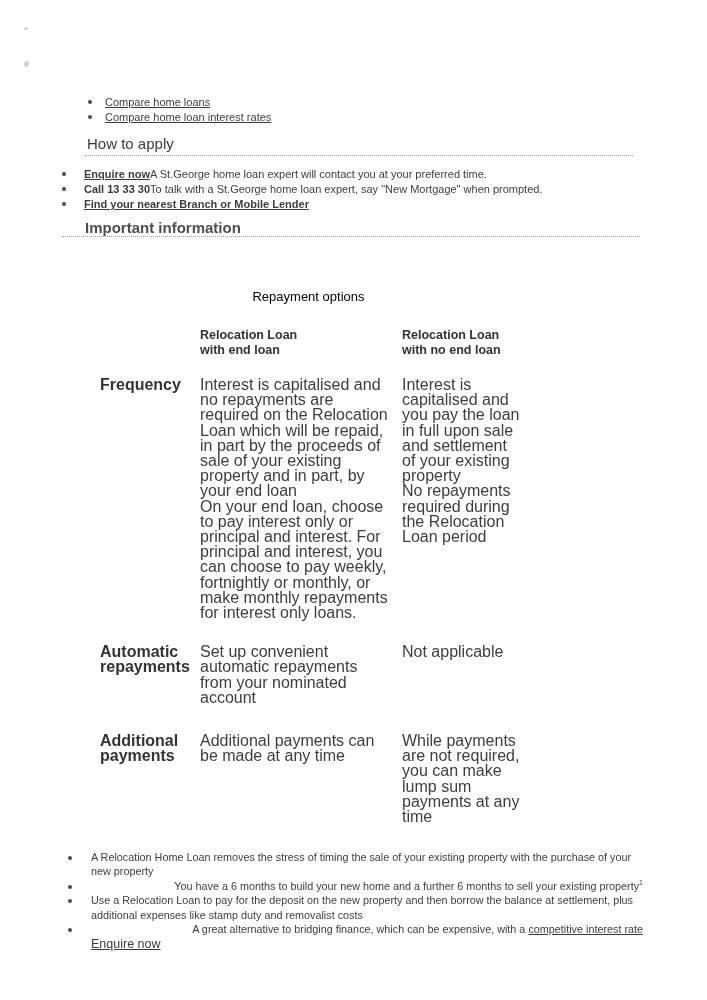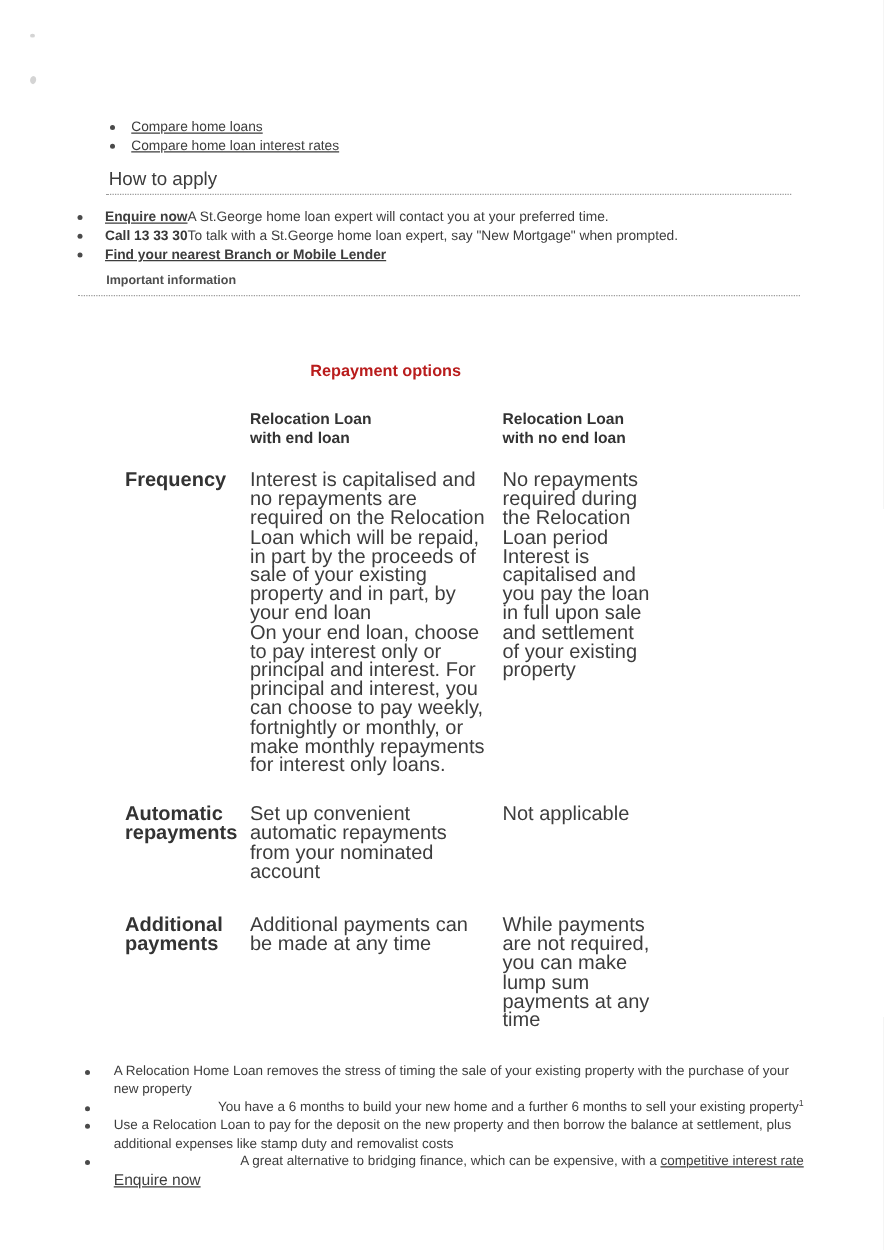--- a/index.html
+++ b/index.html
@@ -30,25 +30,25 @@
 
   
   .howto-heading { position:absolute; left:87px; top:135px; font-size:15px; color:#3c3c3c; }
   .rule { position:absolute; border-top:1px dotted #9b9b9b; height:0; }
   .rule1 { left:85px; top:155px; width:548px; }
   .rule2 { left:62px; top:236px; width:578px; }
 
   .apply-bullets { position:absolute; left:62px; top:167px; font-size:11px; line-height:15px; width:560px; }
   .apply-bullets .dot { margin-right:18px; }
 
-  .important-heading { position:absolute; left:85px; top:219px; font-size:10px; font-weight:bold; color:#4d4d4d; }
+  .important-heading { position:absolute; left:85px; top:219px; font-size:15px; font-weight:bold; color:#4d4d4d; }
 
   
   .rtable { position:absolute; left:100px; top:289px; width:445px; }
-  .rtable-title { font-size:13px; font-weight:bold; color:#b91c1c; text-align:center; position:relative; left:-14px; line-height:15px; }
+  .rtable-title { font-size:13px; font-weight:normal; color:#000000; text-align:center; position:relative; left:-14px; line-height:15px; }
   .grid { display:grid; grid-template-columns:100px 202px 143px; }
   .thead { margin-top:24px; line-height:15px; }
   .th { font-size:12.5px; font-weight:bold; color:#333; width:120px; }
   .trow { font-size:16px; line-height:15.2px; }
   .trow.r1 { margin-top:19px; }
   .trow.r2 { margin-top:24px; }
   .trow.r3 { margin-top:28px; }
   .tlabel { font-weight:bold; color:#333; width:92px; }
   .cell-wide p  { width:192px; }
   .cell-narrow p { width:122px; }
@@ -109,22 +109,22 @@
       <div class="th">Relocation Loan with no end loan</div>
     </div>
 
     <div class="grid trow r1">
       <div class="tlabel">Frequency</div>
       <div class="cell-wide">
         <p>Interest is capitalised and no repayments are required on the Relocation Loan which will be repaid, in part by the proceeds of sale of your existing property and in part, by your end loan</p>
         <p>On your end loan, choose to pay interest only or principal and interest. For principal and interest, you can choose to pay weekly, fortnightly or monthly, or make monthly repayments for interest only loans.</p>
       </div>
       <div class="cell-narrow">
+        <p>Interest is capitalised and you pay the loan in full upon sale and settlement of your existing property</p>
         <p>No repayments required during the Relocation Loan period</p>
-        <p>Interest is capitalised and you pay the loan in full upon sale and settlement of your existing property</p>
       </div>
     </div>
 
     <div class="grid trow r2">
       <div class="tlabel">Automatic repayments</div>
       <div class="cell-wide">
         <p>Set up convenient automatic repayments from your nominated account</p>
       </div>
       <div class="cell-narrow">
         <p>Not applicable</p>

